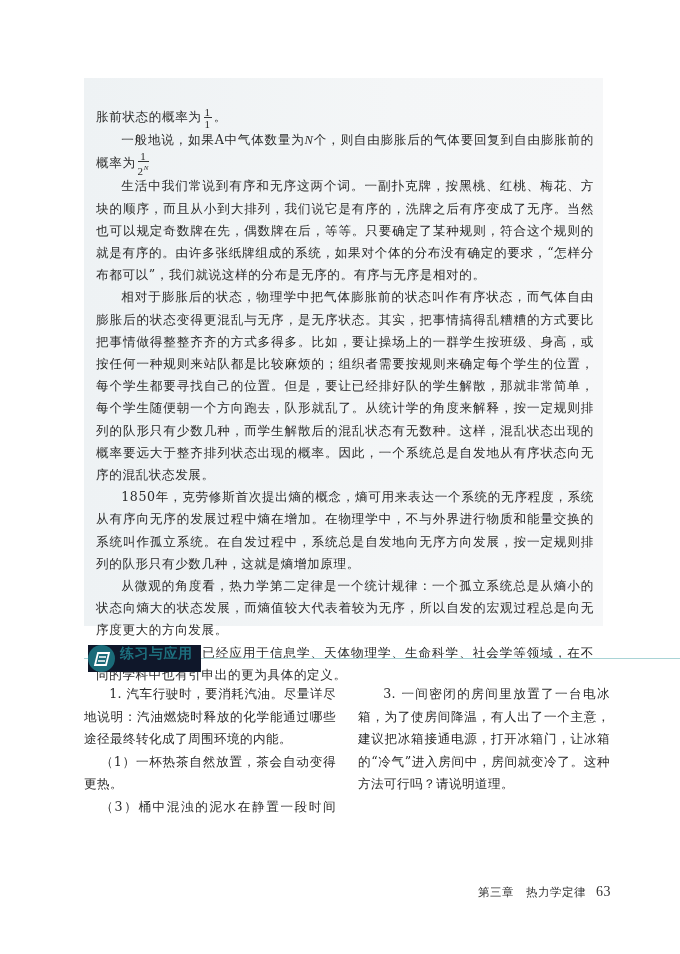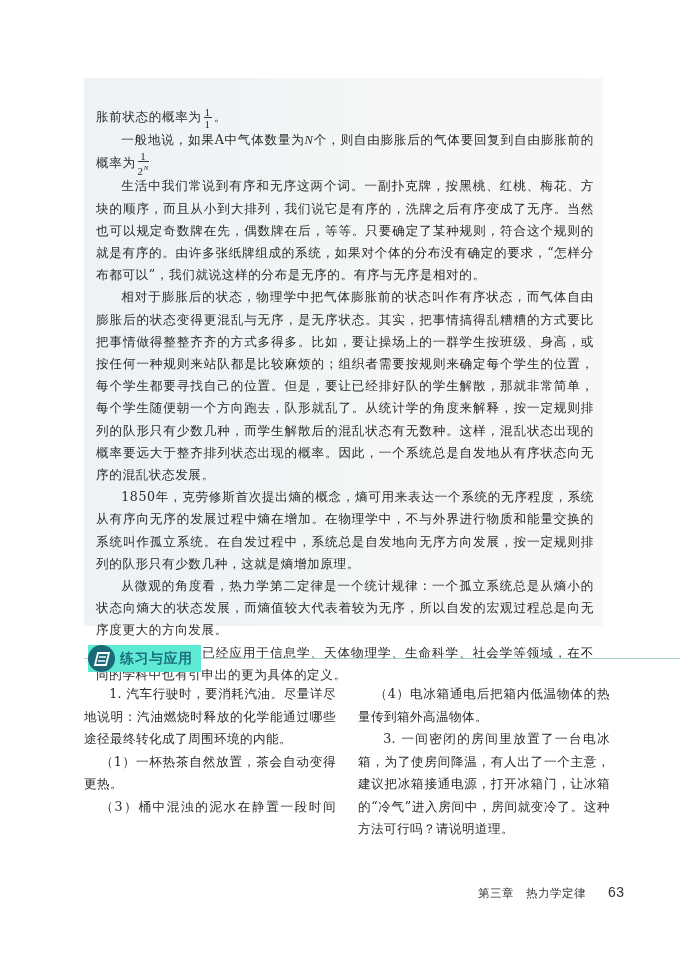--- a/index.html
+++ b/index.html
@@ -20,33 +20,33 @@
   .frac {
     display: inline-block; vertical-align: middle; text-align: center;
     font-family: "Liberation Serif", serif; font-size: 11px; line-height: 10px; margin: 0 2px; text-indent: 0;
   }
   .frac .num { display: block; border-bottom: 1px solid #333; padding: 0 1px; }
   .frac .den { display: block; padding-top: 1px; }
   .frac sup { font-size: 7px; font-style: italic; }
   .it { font-style: italic; font-family: "Liberation Serif", serif; }
 
   .sep-line { position: absolute; left: 84px; top: 658px; width: 596px; height: 1px; background: #a9d4d6; }
-  .ex-heading { position: absolute; left: 88px; top: 645px; display: flex; align-items: center; background: #5eead4; padding-right: 8px; }
+  .ex-heading { position: absolute; left: 88px; top: 645px; display: flex; background: #0f172a; padding-right: 8px; }
   .ex-icon { width: 27px; height: 27px; border-radius: 50%; background: #1a6a78; display: flex; align-items: center; justify-content: center; }
   .ex-title { margin-left: 5px; font-family: "DejaVu Sans", sans-serif; font-weight: bold; font-size: 14px; color: #1d6f7d; letter-spacing: 0.5px; }
 
   .col { position: absolute; top: 683px; width: 252px; font-size: 12.6px; line-height: 22.5px; letter-spacing: 0.4px; }
   .col.left { left: 84px; }
   .col.right { left: 358px; }
   .col p { margin: 0; text-align: justify; }
   .col p.ind { text-indent: 2em; }
   .col p.sub { text-indent: 1.3em; }
 
   .footer { position: absolute; top: 884px; left: 478px; font-size: 11.5px; color: #333; letter-spacing: 0.5px; }
-  .footer .page-num { font-family: Liberation Sans, sans-serif; font-size: 14px; margin-left: 22px; }
+  .footer .page-num { font-family: Liberation Serif, serif; font-size: 14px; margin-left: 10px; }
 </style>
 </head>
 <body>
 
 <div class="panel"></div>
 
 <div class="body-text">
   <p class="noindent">
     <span>胀前状态的概率为</span><span class="frac"><span class="num">1</span><span class="den">1</span></span><span>。</span>
   </p>
@@ -71,19 +71,18 @@
   <span class="ex-title">练习与应用</span>
 </div>
 
 <div class="col left">
   <p class="ind">1. 汽车行驶时，要消耗汽油。尽量详尽地说明：汽油燃烧时释放的化学能通过哪些途径最终转化成了周围环境的内能。</p>
   <p class="sub">（1）一杯热茶自然放置，茶会自动变得更热。</p>
   <p class="sub" style="height:22.5px; overflow:hidden;">（3）桶中混浊的泥水在静置一段时间后，泥沙下沉，上面的水变清，泥、水自动分离。</p>
 </div>
 
 <div class="col right">
-  <p class="sub">（4）电冰箱通电后把箱内低温物体的热量传到箱外高温物体。</p>
   <p class="ind">3. 一间密闭的房间里放置了一台电冰箱，为了使房间降温，有人出了一个主意，建议把冰箱接通电源，打开冰箱门，让冰箱的“冷气”进入房间中，房间就变冷了。这种方法可行吗？请说明道理。</p>
 </div>
 
 <div class="footer">
   <span>第三章　热力学定律</span><span class="page-num">63</span>
 </div>
 
 </body></html>

